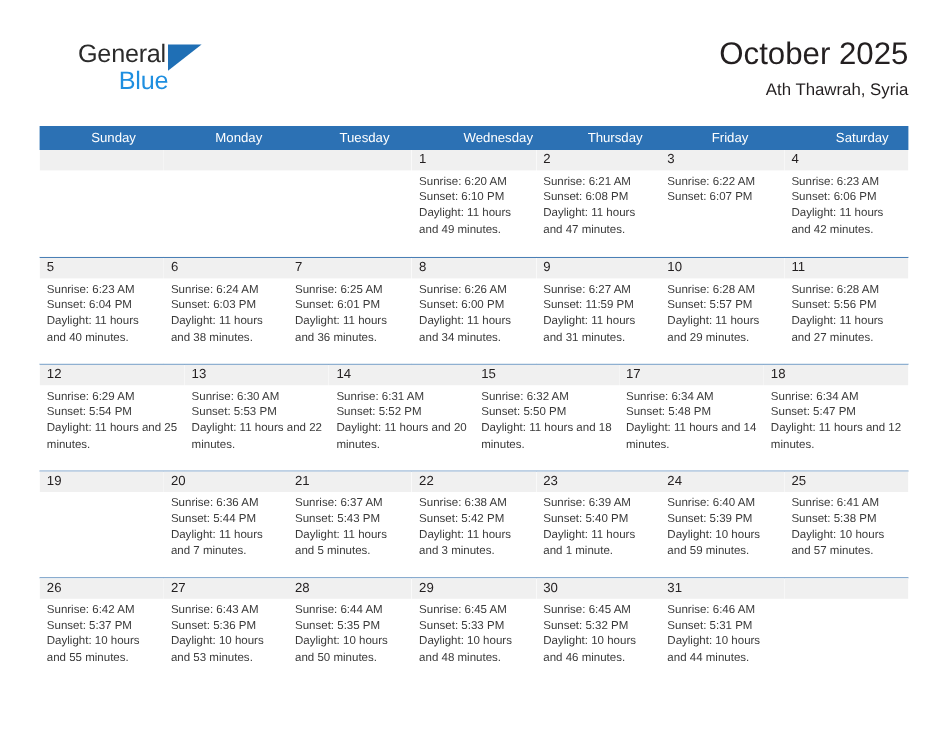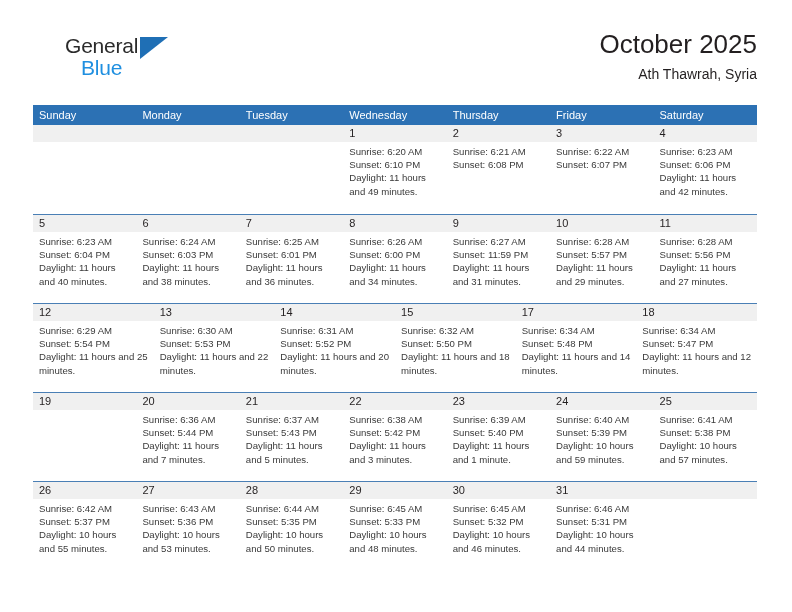--- a/index.html
+++ b/index.html
@@ -50,21 +50,21 @@
     position: absolute;
     left: 75px;
     top: 3px;
     width: 0;
     height: 0;
     border-left: 28px solid #1f6fb5;
     border-bottom: 22px solid transparent;
   }
   .logo-blue {
     position: absolute;
-    left: 16px;
+    left: 34px;
     top: 22px;
     font-size: 21px;
     letter-spacing: -0.2px;
     color: #1f8fe0;
     font-family: "Liberation Sans", sans-serif;
   }
   .title-block {
     position: absolute;
     right: 0;
     top: 0;
@@ -97,20 +97,21 @@
     height: 20px;
   }
   .dow-cell {
     flex: 1 1 0;
     color: #ffffff;
     font-size: 11px;
     line-height: 20px;
     padding-left: 6px;
     box-sizing: border-box;
     white-space: nowrap;
+    margin-left: 37px;
   }
   .week {
     display: flex;
     border-top: 1.5px solid #4a7fb5;
     height: 89px;
     box-sizing: border-box;
   }
   .week:first-of-type {
     border-top: none;
   }
@@ -193,20 +194,21 @@
               <div>Sunrise: 6:20 AM</div>
               <div>Sunset: 6:10 PM</div>
               <div class="wrap">Daylight: 11 hours and 49 minutes.</div>
             </div>
           </div>
           <div class="day-cell">
             <div class="day-num-band">2</div>
             <div class="day-info">
               <div>Sunrise: 6:21 AM</div>
               <div>Sunset: 6:08 PM</div>
+              <div class="wrap">Daylight: 11 hours and 47 minutes.</div>
             </div>
           </div>
           <div class="day-cell">
             <div class="day-num-band">3</div>
             <div class="day-info">
               <div>Sunrise: 6:22 AM</div>
               <div>Sunset: 6:07 PM</div>
             </div>
           </div>
           <div class="day-cell">

